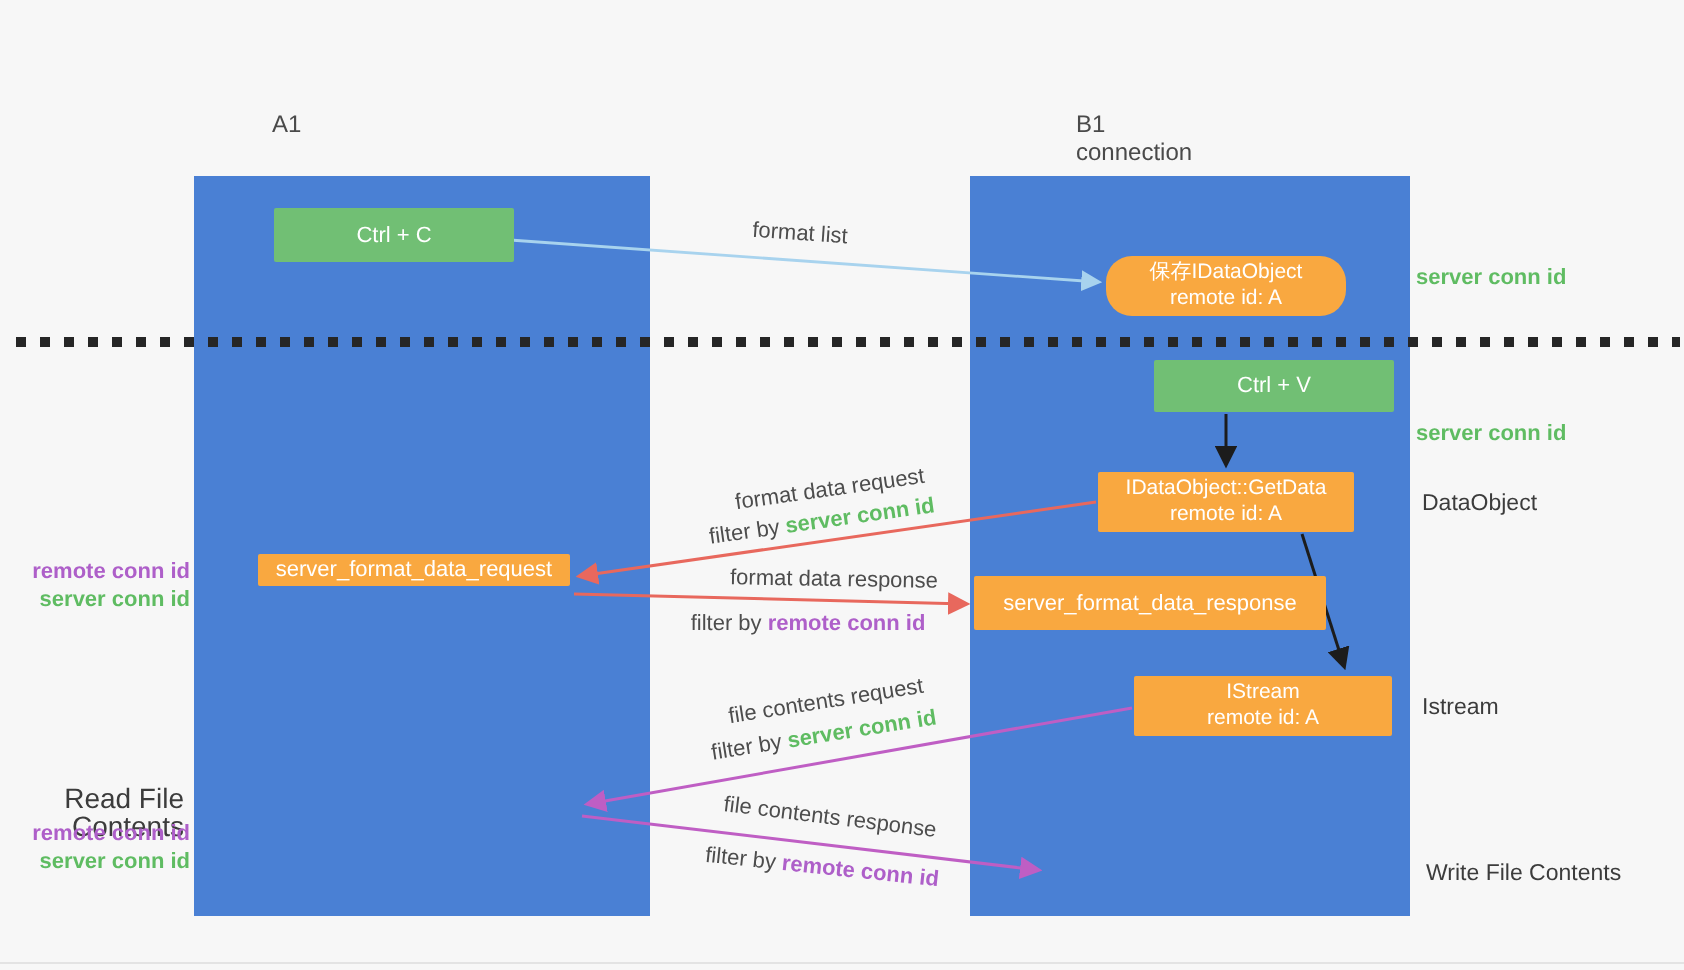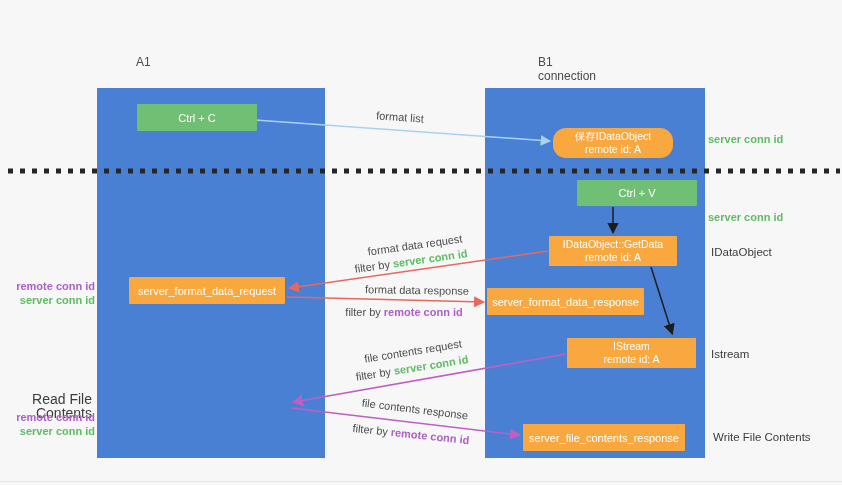--- a/index.html
+++ b/index.html
@@ -97,34 +97,31 @@
   </div>
   <div class="node green" style="left:553px;top:180px;width:120px;height:26px;margin-left:24px;">
     <span>Ctrl + V</span>
   </div>
   <div class="node orange" style="left:549px;top:236px;width:128px;height:30px;">
     <span class="two">
       <span style="display:block;">IDataObject::GetData</span>
       <span style="display:block;">remote id: A</span>
     </span>
   </div>
-  <div class="node orange" style="left:129px;top:277px;width:156px;height:27px;">
+  <div class="node orange" style="left:129px;top:277px;width:156px;height:16px;">
     <span>server_format_data_request</span>
   </div>
-  <div class="node orange" style="left:487px;top:288px;width:157px;height:27px;">
+  <div class="node orange" style="left:487px;top:288px;width:176px;height:27px;">
     <span>server_format_data_response</span>
   </div>
   <div class="node orange" style="left:567px;top:338px;width:129px;height:30px;">
     <span class="two">
       <span style="display:block;">IStream</span>
       <span style="display:block;">remote id: A</span>
     </span>
-  </div>
-  <div class="node orange" style="left:523px;top:424px;width:162px;height:27px;">
-    <span>server_file_contents_response</span>
   </div>
 
   <div class="lbl" style="left:400px;top:117px;transform:translate(-50%,-50%) rotate(4deg);">format list</div>
 
   <div class="lbl" style="left:415px;top:245px;transform:translate(-50%,-50%) rotate(-8deg);">format data request</div>
   <div class="lbl" style="left:411px;top:261px;transform:translate(-50%,-50%) rotate(-8deg);"><span>filter by </span><span class="hl-green">server conn id</span></div>
 
   <div class="lbl" style="left:417px;top:290px;transform:translate(-50%,-50%) rotate(1deg);">format data response</div>
   <div class="lbl" style="left:404px;top:312px;transform:translate(-50%,-50%);"><span>filter by </span><span class="hl-purple">remote conn id</span></div>
 
@@ -139,18 +136,18 @@
     <div class="hl-green">server conn id</div>
   </div>
   <div class="ann-left plain" style="right:750px;top:392px;font-size:14px;">Read File Contents</div>
   <div class="ann-left" style="right:747px;top:410px;">
     <div class="hl-purple">remote conn id</div>
     <div class="hl-green">server conn id</div>
   </div>
 
   <div class="ann-right green" style="left:708px;top:133px;">server conn id</div>
   <div class="ann-right green" style="left:708px;top:211px;">server conn id</div>
-  <div class="ann-right plain" style="left:711px;top:246px;">IDataObject</div>
+  <div class="ann-right plain" style="left:711px;top:246px;">DataObject</div>
   <div class="ann-right plain" style="left:711px;top:348px;">Istream</div>
   <div class="ann-right plain" style="left:713px;top:431px;">Write File Contents</div>
 
   <div class="bottom-edge"></div>
 </div>
 
 </body></html>

